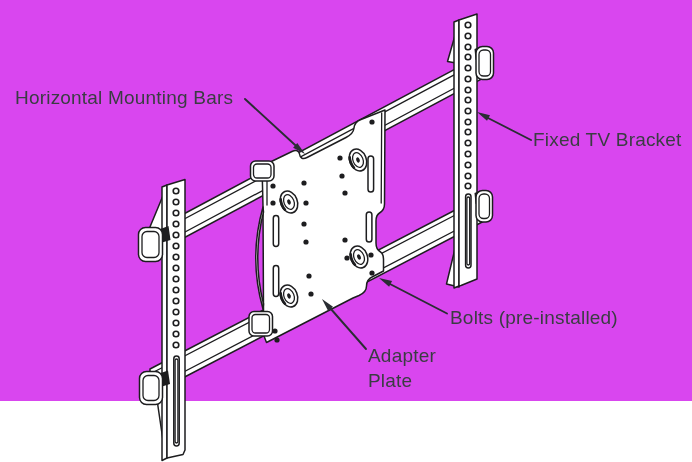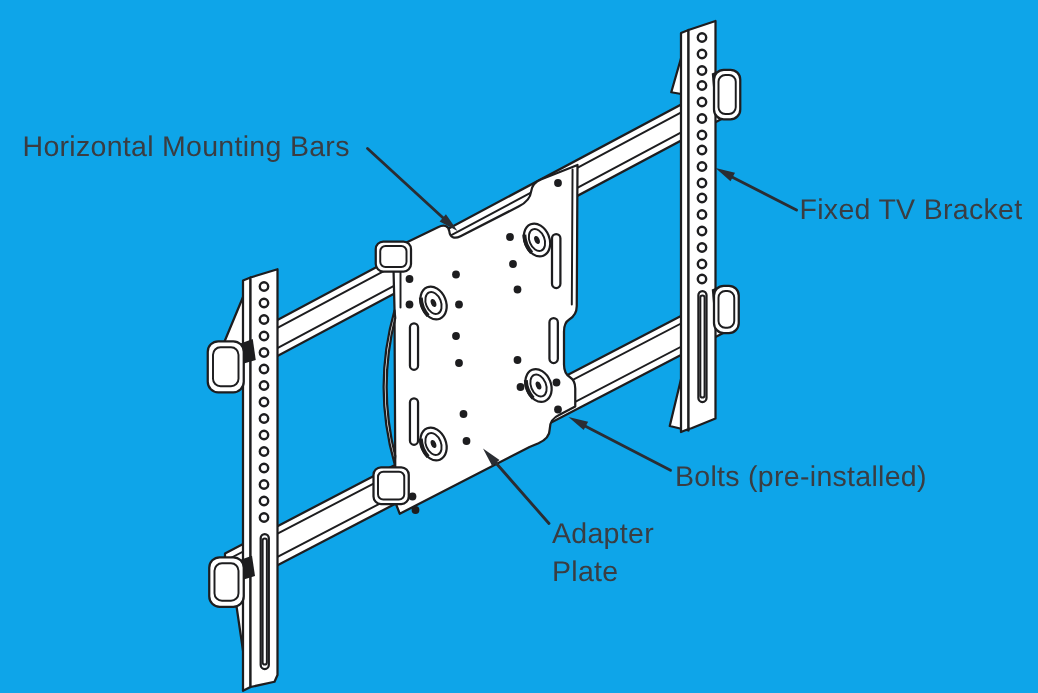--- a/index.html
+++ b/index.html
@@ -7,22 +7,22 @@
     padding: 0;
     background: #ffffff;
     width: 692px;
     height: 462px;
     overflow: hidden;
     font-family: "Liberation Sans", sans-serif;
   }
   .stage {
     position: relative;
     width: 692px;
-    height: 462px;
-    background: #0ea5e9;
+    height: 401px;
+    background: #d946ef;
   }
   svg { display: block; }
   .lineart {
     fill: #ffffff;
     stroke: #1d1d1f;
     stroke-width: 1.5;
     stroke-linejoin: round;
     stroke-linecap: round;
   }
   .thin   { fill: none; stroke: #1d1d1f; stroke-width: 1.3; stroke-linecap: round; }

